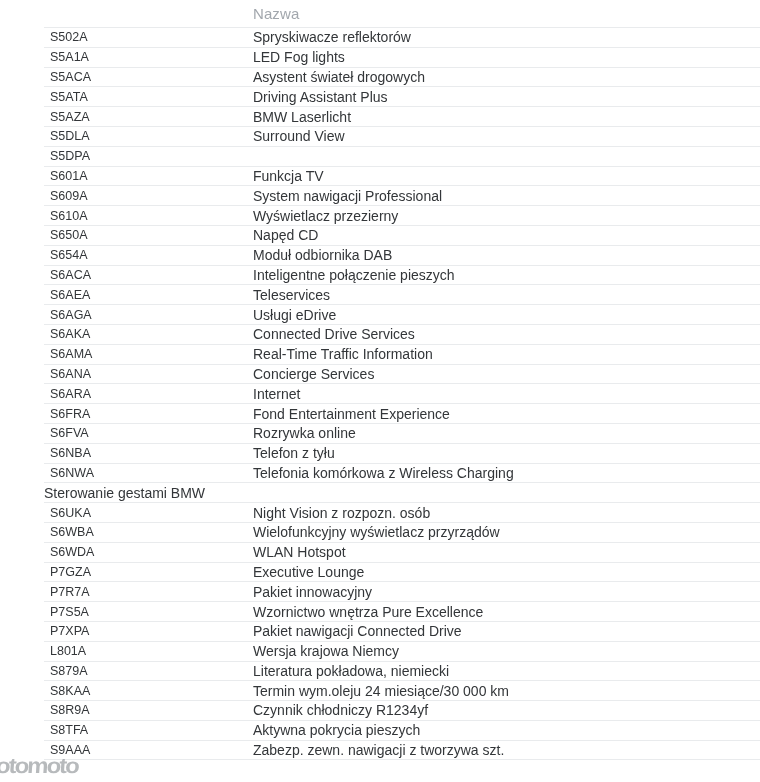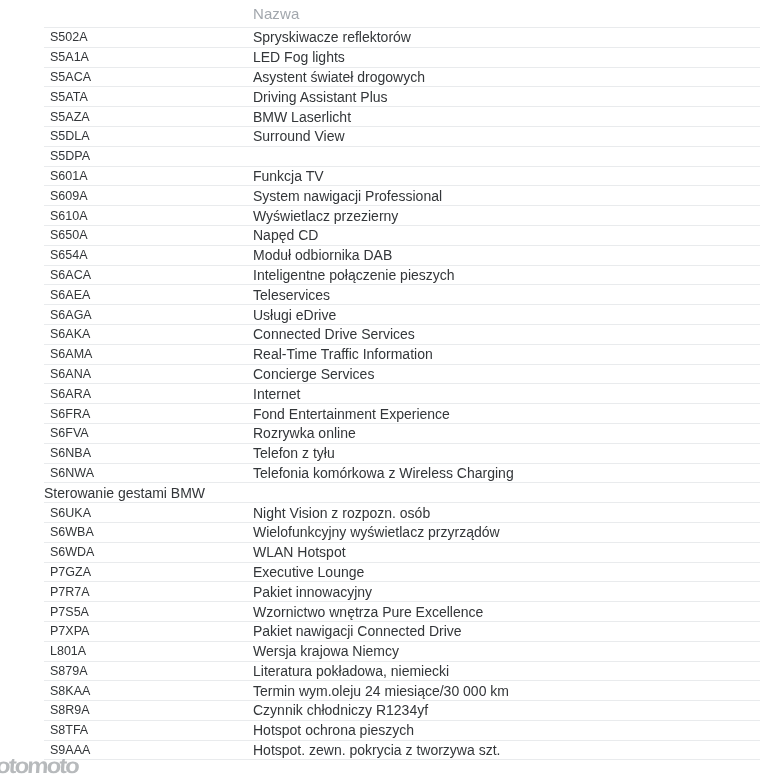--- a/index.html
+++ b/index.html
@@ -212,25 +212,25 @@
         <div class="row">
     <div class="cell-code">S8KAA</div>
     <div class="cell-name">Termin wym.oleju 24 miesiące/30 000 km</div>
   </div>
         <div class="row">
     <div class="cell-code">S8R9A</div>
     <div class="cell-name">Czynnik chłodniczy R1234yf</div>
   </div>
         <div class="row">
     <div class="cell-code">S8TFA</div>
-    <div class="cell-name">Hotspot ochrona pieszych</div>
+    <div class="cell-name">Aktywna pokrycia pieszych</div>
   </div>
         <div class="row">
     <div class="cell-code">S9AAA</div>
-    <div class="cell-name">Hotspot. zewn. pokrycia z tworzywa szt.</div>
+    <div class="cell-name">Zabezp. zewn. nawigacji z tworzywa szt.</div>
   </div>
       </div>
 
   </div>
 
   <div class="watermark">otomoto</div>
 
 </div>
 
 </body></html>

